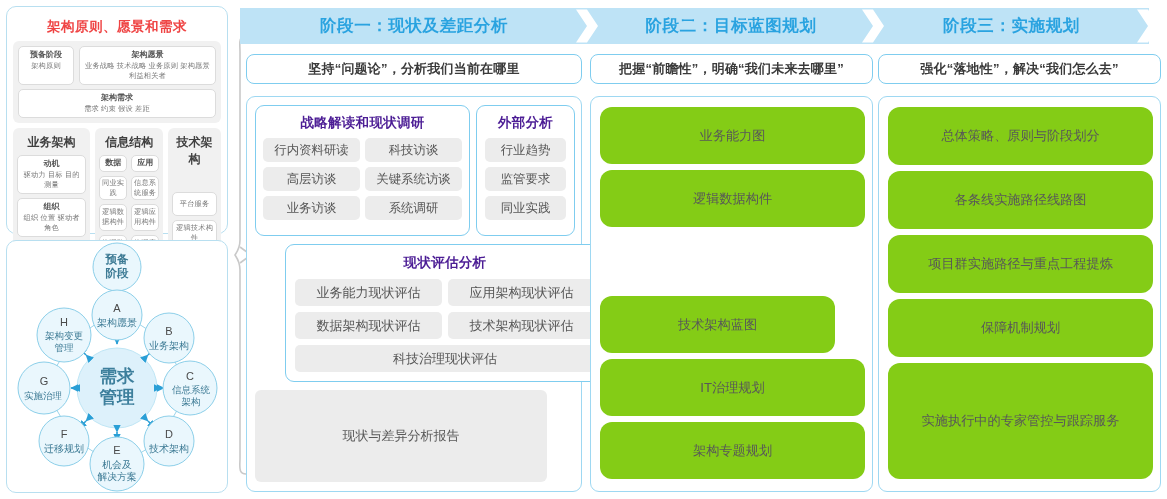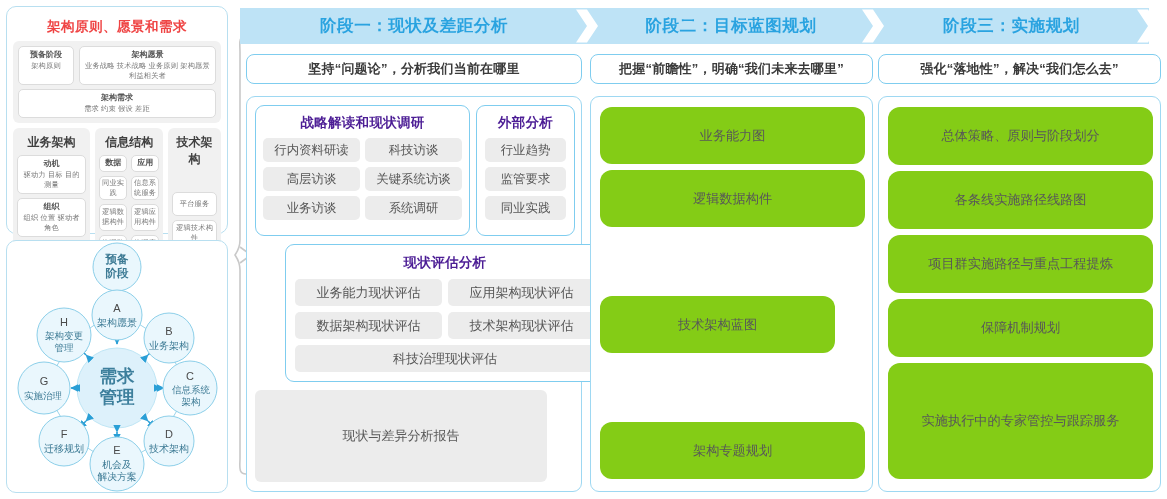--- a/index.html
+++ b/index.html
@@ -355,20 +355,21 @@
       </div>
     </div>
 
     <div class="big-chip" style="left:8px; top:293px; width:292px; height:92px;">现状与差异分析报告</div>
   </div>
 
   <div class="stage-panel" style="left:590px; top:96px; width:283px; height:396px;">
     <div class="stack-chip" style="left:9px; top:10px; width:265px; height:57px;">业务能力图</div>
     <div class="stack-chip" style="left:9px; top:73px; width:265px; height:57px;">逻辑数据构件</div>
     <div class="stack-chip" style="left:9px; top:199px; width:235px; height:57px;">技术架构蓝图</div>
+    <div class="stack-chip" style="left:9px; top:262px; width:265px; height:57px;">IT治理规划</div>
     <div class="stack-chip" style="left:9px; top:325px; width:265px; height:57px;">架构专题规划</div>
   </div>
 
   <div class="stage-panel" style="left:878px; top:96px; width:283px; height:396px;">
     <div class="stack-chip" style="left:9px; top:10px; width:265px; height:58px;">总体策略、原则与阶段划分</div>
     <div class="stack-chip" style="left:9px; top:74px; width:265px; height:58px;">各条线实施路径线路图</div>
     <div class="stack-chip" style="left:9px; top:138px; width:265px; height:58px;">项目群实施路径与重点工程提炼</div>
     <div class="stack-chip" style="left:9px; top:202px; width:265px; height:58px;">保障机制规划</div>
     <div class="stack-chip" style="left:9px; top:266px; width:265px; height:116px;">实施执行中的专家管控与跟踪服务</div>
   </div>

